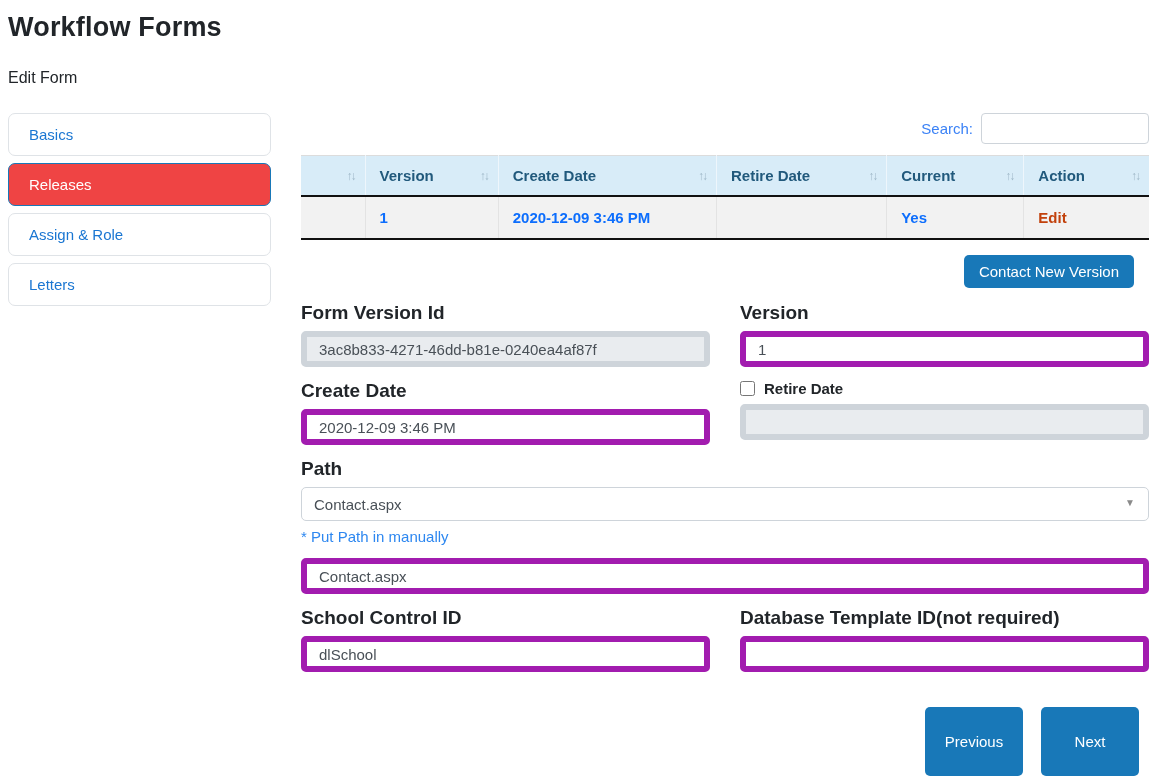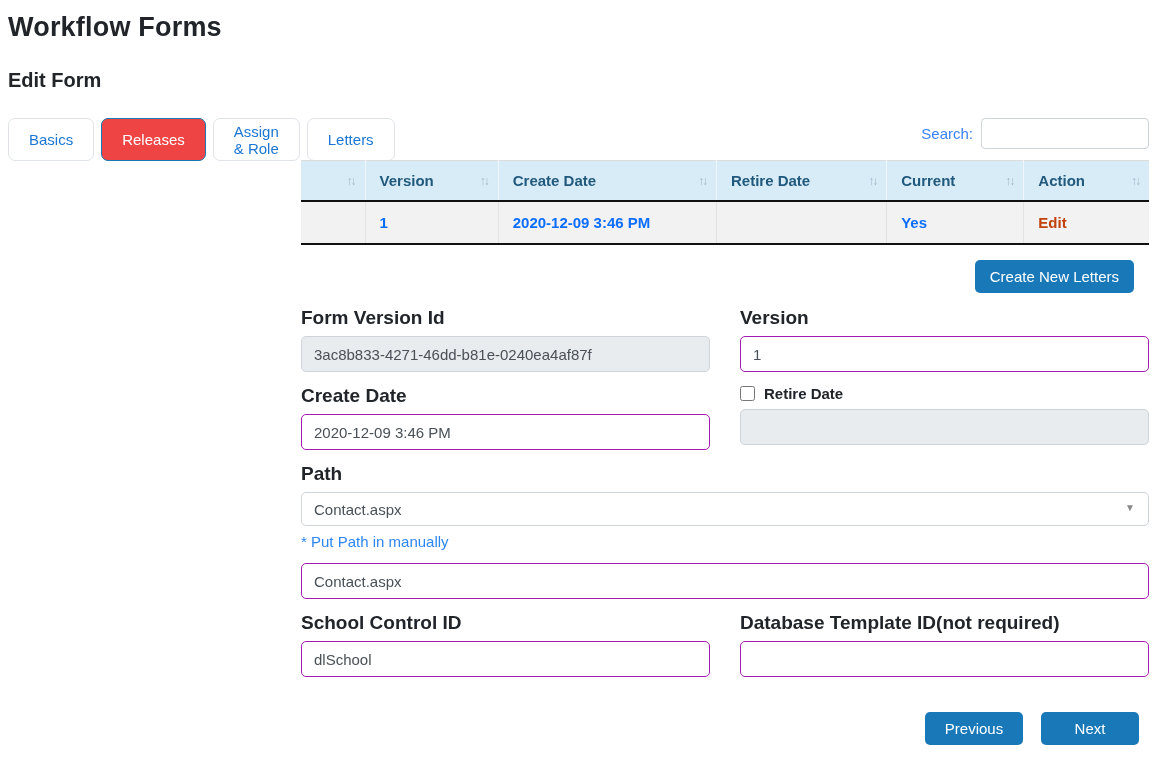--- a/index.html
+++ b/index.html
@@ -1,26 +1,26 @@
 <!DOCTYPE html>
 <html><head>
 <meta charset="utf-8">
 <style>
   * { margin:0; padding:0; box-sizing:border-box; }
   html,body { background:#ffffff; font-family:"Liberation Sans","DejaVu Sans",sans-serif; color:#212529; }
   body { width:1161px; height:776px; overflow:hidden; }
   .page { padding:8px 12px 0 8px; }
 
   h1.page-title { font-size:27px; font-weight:bold; margin:4px 0 26px 0; letter-spacing:.2px; }
-  h2.page-subtitle { font-size:20px; font-weight:bold; margin:0 0 26px 0; }
+  h2.page-subtitle { font-size:16px; font-weight:normal; margin:0 0 26px 0; }
 
   .layout { display:flex; align-items:flex-start; }
 
   
-  .sidebar { width:263px; flex:0 0 263px; display:flex; flex-direction:row; gap:7px; }
+  .sidebar { width:263px; flex:0 0 263px; display:flex; flex-direction:column; gap:7px; }
   .side-item { border:1px solid #dfe3e7; border-radius:7px; height:43px; display:flex; align-items:center;
                padding:0 20px; font-size:15px; color:#1a76d2; cursor:pointer; background:#fff; }
   .side-item.active { background:#ef4444; border-color:#1878b8; color:#ffffff; }
 
   
   .main { flex:1; margin-left:30px; }
 
   .search-row { display:flex; justify-content:flex-end; align-items:center; margin-bottom:11px; }
   .search-row label { font-size:15px; color:#3b82f6; margin-right:8px; }
   .search-input { width:168px; height:31px; border:1px solid #ced4da; border-radius:4px; padding:0 8px; font-size:14px; }
@@ -46,32 +46,32 @@
   .btn-bright { background:#0d7bfd; }
   .cnv-row { display:flex; justify-content:flex-end; margin:15px 15px 14px 0; }
   .cnv-row .btn { padding:8px 15px; }
 
   
   .form-grid { display:grid; grid-template-columns:1fr 1fr; column-gap:30px; }
   .field { margin-bottom:13px; }
   .field label.f-label { display:block; font-size:19px; font-weight:bold; margin-bottom:7px; color:#212529; }
   .chk-label { display:flex; align-items:center; gap:9px; font-size:15px; font-weight:bold; margin-bottom:7px; }
   .chk-label input[type=checkbox] { width:15px; height:15px; margin:0; }
-  .text-input { width:100%; height:36px; border:1px solid #a21caf; border-radius:5px; padding:0 12px;
+  .text-input { width:100%; height:36px; border:6px solid #a21caf; border-radius:5px; padding:0 12px;
                 font-size:15px; color:#495057; background:#ffffff; font-family:inherit; }
   .text-input[readonly], .text-input:disabled { background:#e9ecef; border-color:#ced4da; }
   .full { grid-column:1 / span 2; }
   .select-wrap { position:relative; }
   .select-wrap select { appearance:none; -webkit-appearance:none; width:100%; height:34px; border:1px solid #ced4da;
                         border-radius:5px; padding:0 12px; font-size:15px; color:#495057; background:#fff; font-family:inherit; }
   .select-arrow { position:absolute; right:14px; top:10px; font-size:10px; color:#8a8a8a; pointer-events:none; }
   .path-note { grid-column:1 / span 2; color:#2d87f0; font-size:15px; margin:-3px 0 13px 0; }
 
   .nav-row { display:flex; justify-content:flex-end; gap:18px; margin:22px 10px 0 0; }
-  .nav-row .btn { min-width:98px; padding:8px 18px; }
+  .nav-row .btn { min-width:98px; padding:26px 18px; }
   .final-row { display:flex; justify-content:flex-end; gap:16px; margin:36px 10px 0 0; }
   .final-row .btn { min-width:98px; padding:9px 18px; }
 </style>
 </head>
 <body>
 
 <div class="page">
   <h1 class="page-title">Workflow Forms</h1>
   <h2 class="page-subtitle">Edit Form</h2>
 
@@ -156,21 +156,21 @@
             <td></td>
             <td>Yes</td>
             <td>
               <a href="#" class="row-link">Edit</a>
             </td>
           </tr>
         </tbody>
       </table>
 
       <div class="cnv-row">
-        <button class="btn btn-steel">Create New Letters</button>
+        <button class="btn btn-steel">Contact New Version</button>
       </div>
 
       <div class="form-grid">
         <div class="field">
           <label class="f-label">Form Version Id</label>
           <input type="text" class="text-input" readonly="" value="3ac8b833-4271-46dd-b81e-0240ea4af87f" style="">
         </div>
         <div class="field">
           <label class="f-label">Version</label>
           <input type="text" class="text-input" value="1" style="">

